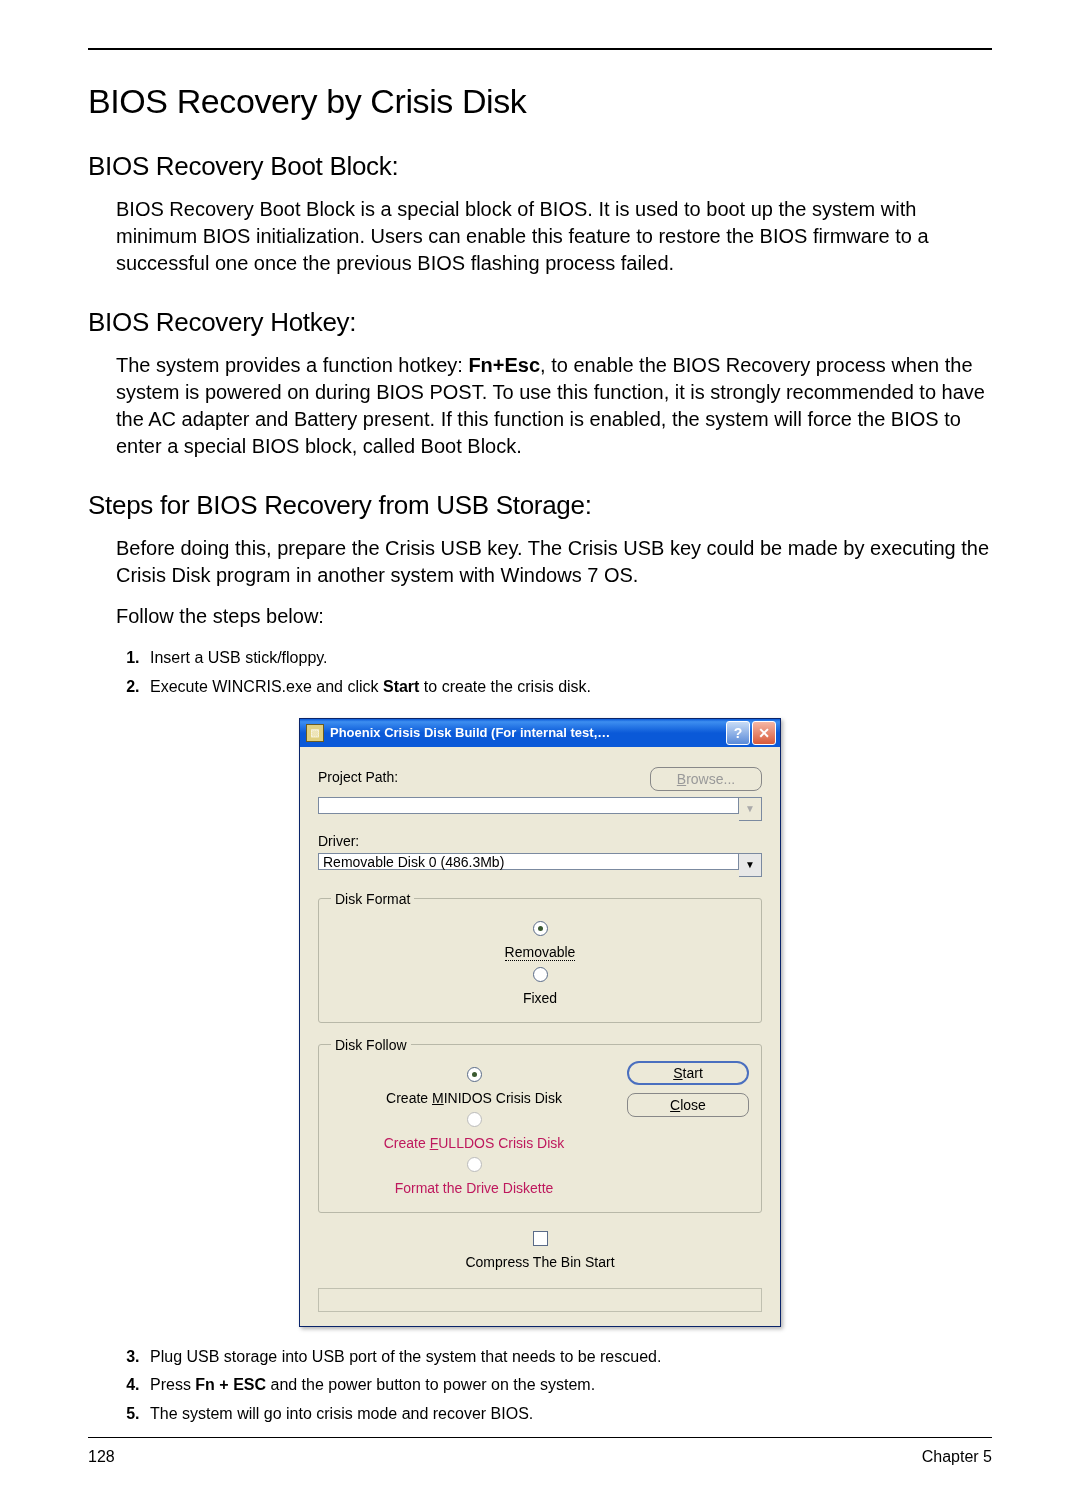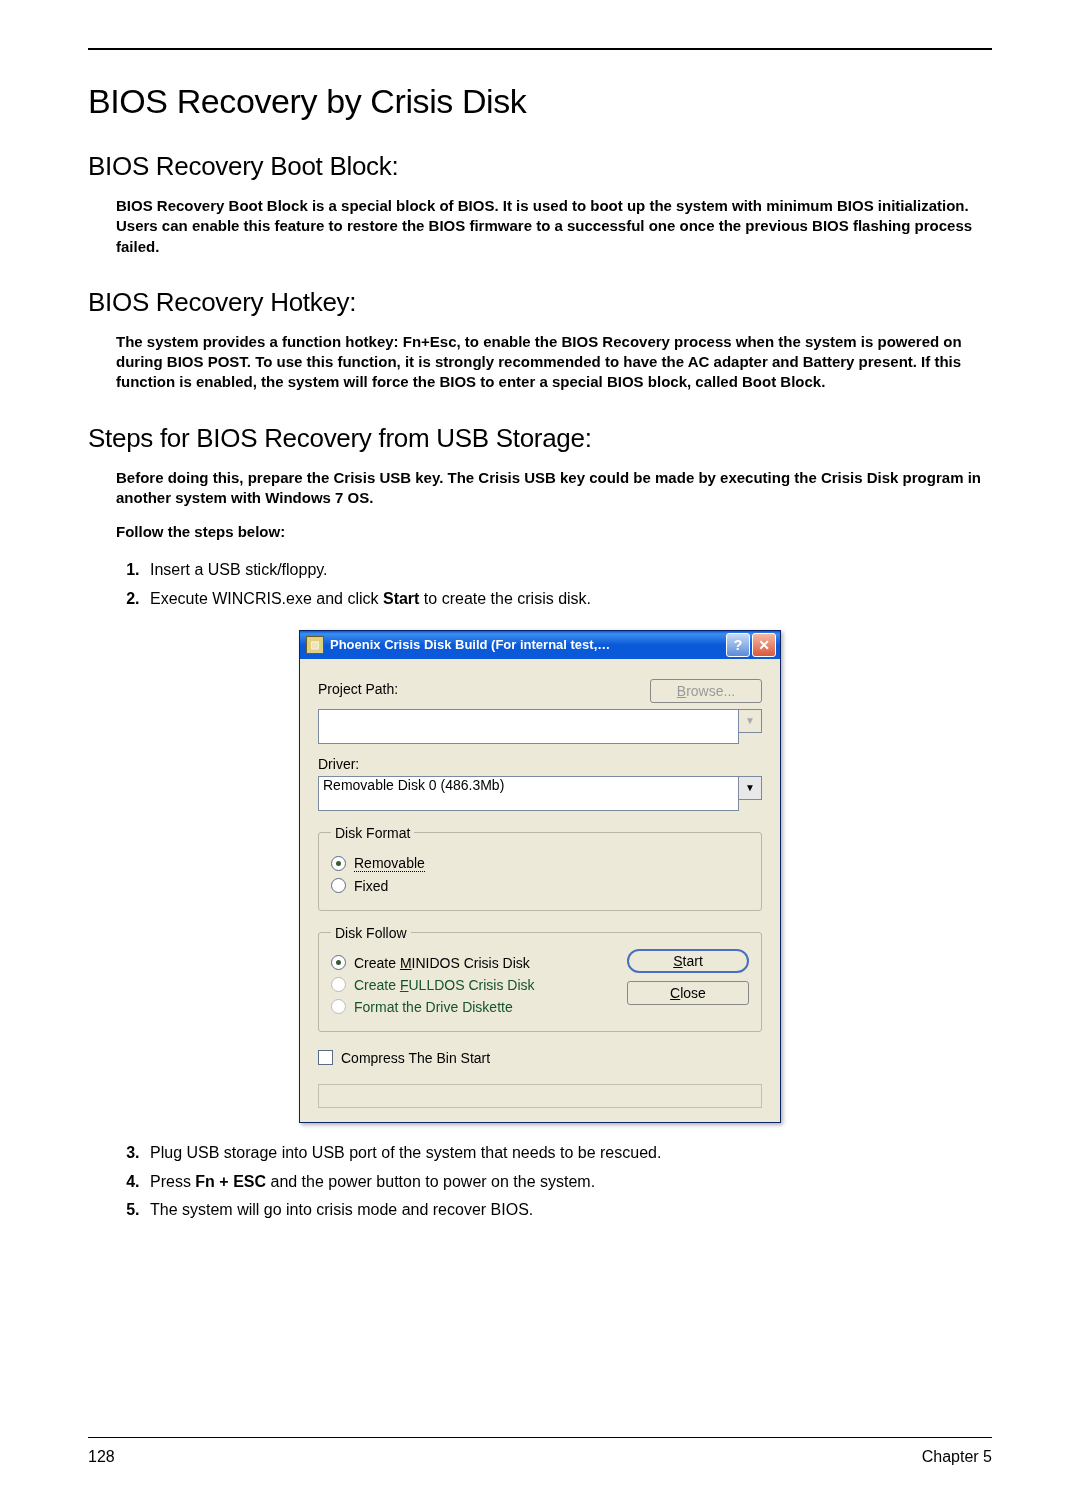--- a/index.html
+++ b/index.html
@@ -26,24 +26,23 @@
     margin: 0 0 30px 0;
     letter-spacing: -0.4px;
   }
   h2 {
     font-size: 26px;
     font-weight: 400;
     margin: 30px 0 14px 0;
     letter-spacing: -0.3px;
   }
   .body-text {
-    font-size: 15px;
+    font-size: 20px;
     line-height: 1.35;
     margin: 0 0 14px 28px;
-    font-weight: bold;
   }
   ol.steps {
     margin: 0 0 0 28px;
     padding-left: 28px;
     font-size: 16px;
     line-height: 1.8;
   }
   ol.steps li {
     padding-left: 6px;
   }
@@ -113,36 +112,36 @@
     align-items: center;
     gap: 24px;
   }
   .label {
     font-size: 14px;
     margin-bottom: 4px;
   }
   .btn {
     background: #ece9d8;
     border: 1px solid #888;
-    border-radius: 3px;
+    border-radius: 8px;
     padding: 3px 16px;
     font-size: 14px;
     min-width: 78px;
     text-align: center;
   }
   .btn.disabled { color: #999; }
   .btn.default {
     border: 2px solid #4a6fbf;
     border-radius: 12px;
     padding: 2px 20px;
   }
   .text-input {
     background: #fff;
     border: 1px solid #7b8aa0;
-    height: 35px;
+    height: 17px;
     padding: 0 4px;
     font-size: 14px;
     box-sizing: border-box;
   }
   .dropdown {
     display: flex;
   }
   .dropdown .text-input { flex: 1; }
   .drop-btn {
     width: 22px; height: 22px;
@@ -162,37 +161,38 @@
   fieldset legend {
     font-size: 14px;
     padding: 0 4px;
   }
   .radio-row, .check-row {
     display: flex;
     align-items: center;
     gap: 8px;
     font-size: 14px;
     margin: 6px 0;
+    flex-direction: column;
   }
   .radio {
     width: 13px; height: 13px;
     border: 1px solid #5a6b88;
     border-radius: 50%;
     background: #fff;
     display: inline-flex;
     align-items: center;
     justify-content: center;
   }
   .radio.selected::after {
     content: "";
     width: 5px; height: 5px;
     background: #3a5a30;
     border-radius: 50%;
   }
-  .radio-row.disabled, .radio-row.disabled .radio { color: #14532d; }
+  .radio-row.disabled, .radio-row.disabled .radio { color: #be185d; }
   .radio-row.disabled .radio { border-color: #bbb; }
   .dotted-underline { border-bottom: 1px dotted #000; }
   .checkbox {
     width: 13px; height: 13px;
     background: #fff;
     border: 1px solid #5a6b88;
   }
   .status-bar {
     border: 1px solid #c0c0b0;
     height: 22px;

